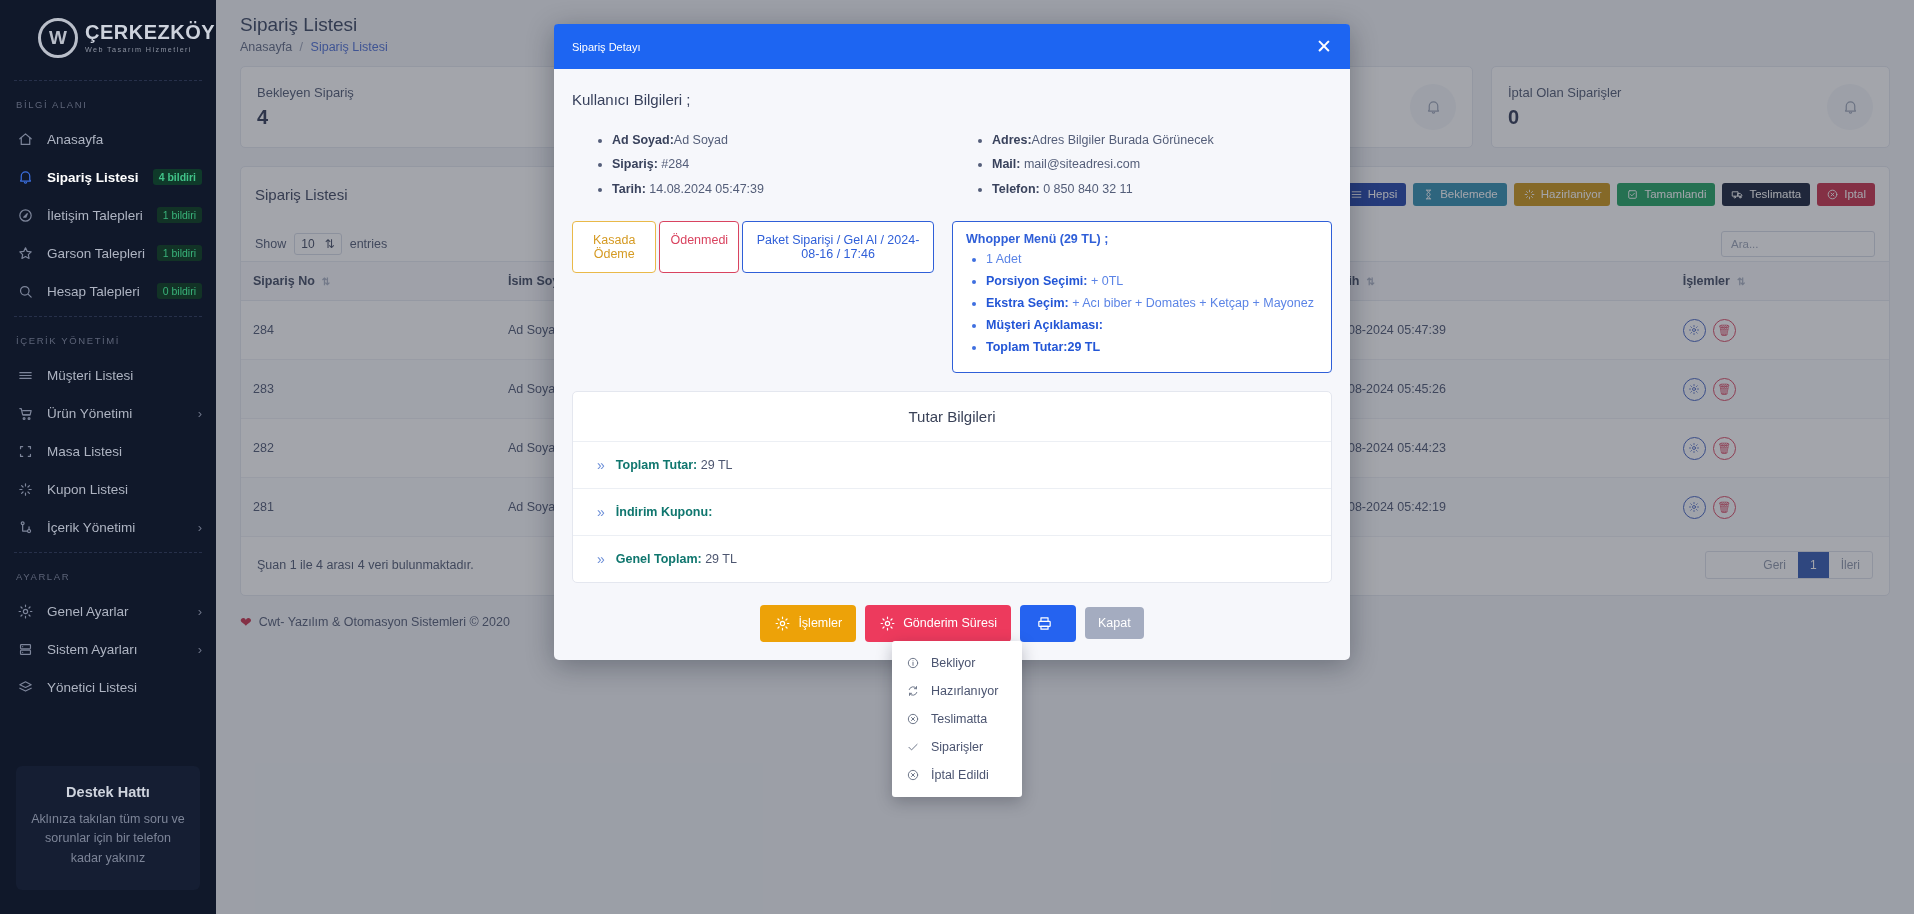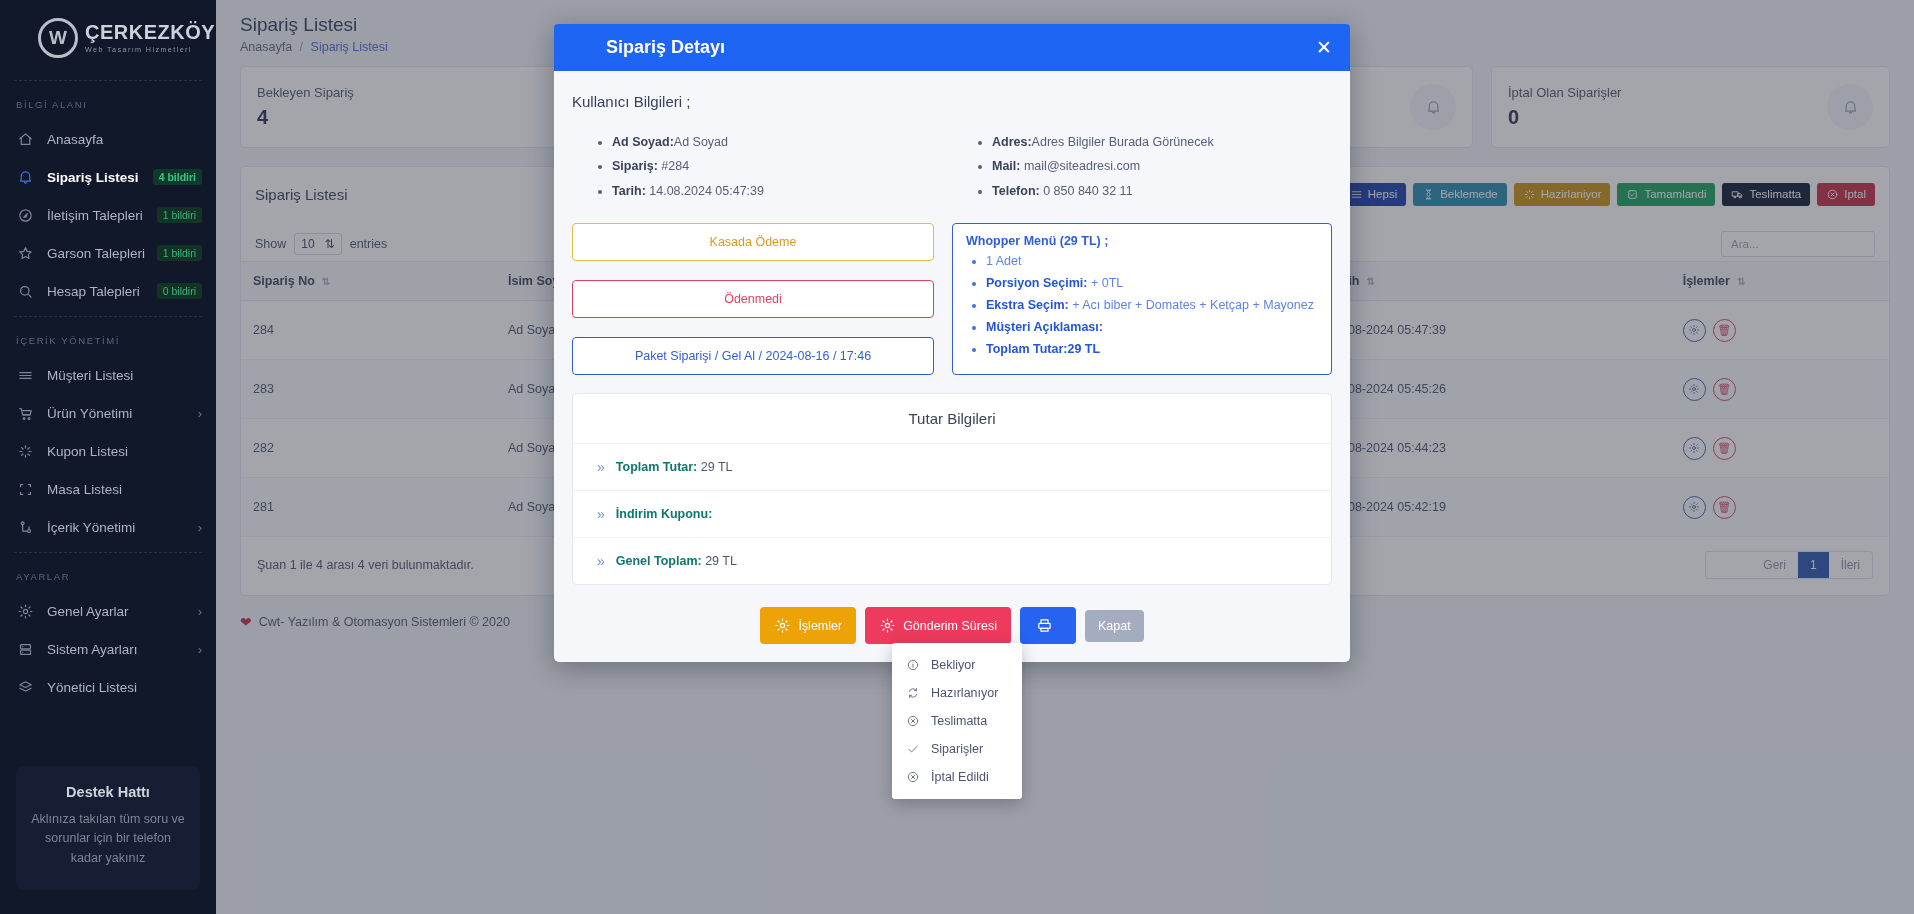--- a/index.html
+++ b/index.html
@@ -143,31 +143,31 @@
   
   .modal {
     position: absolute; left: 554px; top: 24px; width: 796px;
     background: #f6f7fb; border-radius: 5px; box-shadow: 0 6px 28px rgba(10,15,30,.32);
     overflow: visible;
   }
   .modal-head {
     background: #1d65f2; color: #fff; padding: 13px 18px; border-radius: 4px 4px 0 0;
     display: flex; align-items: center; justify-content: space-between;
   }
-  .modal-title { font-size: 18px; font-weight: bold; margin-left: 34px; }
+  .modal-title { font-size: 11px; font-weight: normal; }
   .close-x { font-size: 19px; line-height: 1; color: #fff; cursor: pointer; }
   .modal-body { padding: 22px 18px 6px; }
   .sect-title { font-size: 15px; color: #38415c; margin-bottom: 20px; }
   .two-col { display: flex; gap: 0; }
   .col { flex: 1 1 50%; }
   ul.info { list-style: disc; padding-left: 40px; }
   ul.info li { font-size: 12.5px; color: #545e79; line-height: 1.95; }
   ul.info li b { color: #39425c; }
 
-  .btnstack { margin-top: 20px; display: flex; flex-direction: column; gap: 19px; padding-right: 18px; }
+  .btnstack { margin-top: 20px; display: flex; flex-direction: row; gap: 3px; padding-right: 18px; }
   .obtn {
     border-radius: 4px; padding: 11px 10px; text-align: center; font-size: 12.5px;
     background: #fff; border: 1px solid;
   }
   .obtn.warn { border-color: #e9b949; color: #d59a22; }
   .obtn.dang { border-color: #d9435f; color: #d9435f; }
   .obtn.prim { border-color: #2f5fd8; color: #2f5fd8; }
 
   .ordbox {
     margin-top: 20px; border: 1px solid #2f5fd8; border-radius: 4px; background: #fff;
@@ -303,32 +303,32 @@
               <circle cx="17" cy="19" r="1.3"></circle>
               <path d="M8 8h12l-1.5 6H9"></path>
             </svg>
           </span>
           <span class="side-label">Ürün Yönetimi</span>
           <span class="chev">›</span>
         </div>
         <div class="side-item">
           <span class="ic">
             <svg width="17" height="17" viewBox="0 0 24 24" fill="none" stroke="currentColor" stroke-width="1.7" stroke-linecap="round" stroke-linejoin="round">
+              <path d="M5 8V5h3M16 5h3v3M19 16v3h-3M8 19H5v-3"></path>
+            </svg>
+          </span>
+          <span class="side-label">Masa Listesi</span>
+        </div>
+        <div class="side-item">
+          <span class="ic">
+            <svg width="17" height="17" viewBox="0 0 24 24" fill="none" stroke="currentColor" stroke-width="1.7" stroke-linecap="round" stroke-linejoin="round">
               <path d="M12 4v3M12 17v3M4 12h3M17 12h3M6.5 6.5l2 2M15.5 15.5l2 2M17.5 6.5l-2 2M8.5 15.5l-2 2"></path>
             </svg>
           </span>
           <span class="side-label">Kupon Listesi</span>
-        </div>
-        <div class="side-item">
-          <span class="ic">
-            <svg width="17" height="17" viewBox="0 0 24 24" fill="none" stroke="currentColor" stroke-width="1.7" stroke-linecap="round" stroke-linejoin="round">
-              <path d="M5 8V5h3M16 5h3v3M19 16v3h-3M8 19H5v-3"></path>
-            </svg>
-          </span>
-          <span class="side-label">Masa Listesi</span>
         </div>
         <div class="side-item">
           <span class="ic">
             <svg width="17" height="17" viewBox="0 0 24 24" fill="none" stroke="currentColor" stroke-width="1.7" stroke-linecap="round" stroke-linejoin="round">
               <circle cx="8" cy="6" r="2"></circle>
               <circle cx="17" cy="17" r="2.2"></circle>
               <path d="M8 8v9h7M17 11v4"></path>
             </svg>
           </span>
           <span class="side-label">İçerik Yönetimi</span>

